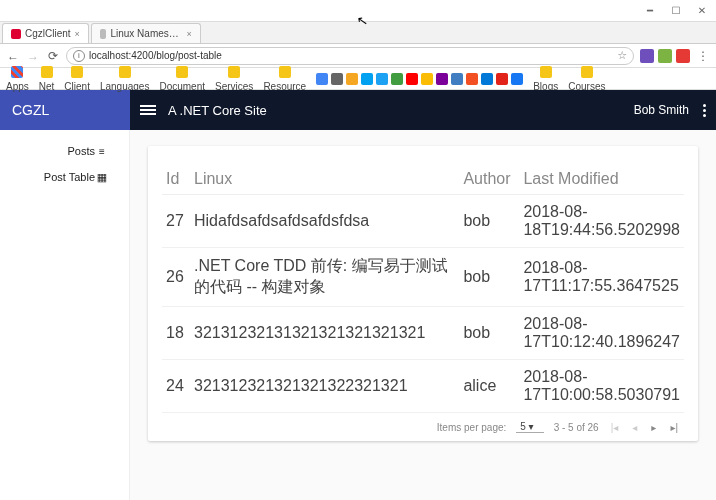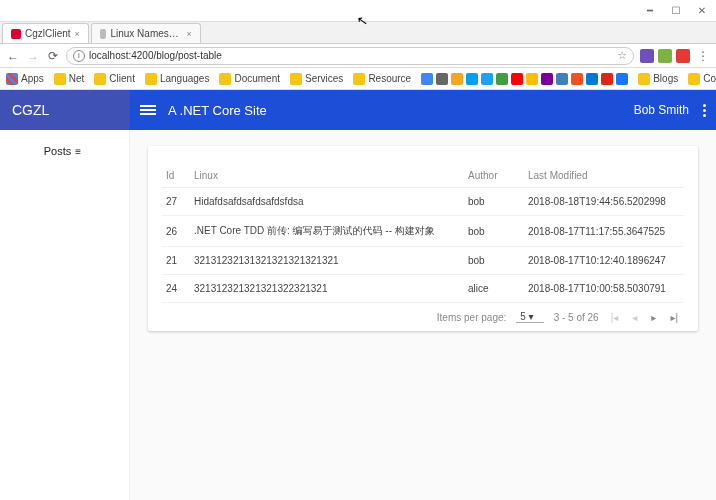--- a/index.html
+++ b/index.html
@@ -23,48 +23,48 @@
   .urlrow { height: 24px; display:flex; align-items:center; gap:6px; padding:0 6px; border-bottom:1px solid #ddd;}
   .navicon { width:14px; height:14px; display:flex; align-items:center; justify-content:center; color:#606060; font-size:12px;}
   .urlbox { flex:1; height:18px; border:1px solid #ccc; border-radius:9px; display:flex; align-items:center; padding:0 6px; gap:4px; color:#333; font-size:10px;}
   .urlbox .info { width:12px;height:12px;border:1px solid #888;border-radius:50%;font-size:8px;display:flex;align-items:center;justify-content:center;color:#666;}
   .star { color:#888; font-size:11px;}
   .ext { display:flex; gap:4px; }
   .ext .e { width:14px;height:14px;border-radius:2px;}
   
   
   .bmbar { height:22px; display:flex; align-items:center; gap:10px; padding:0 6px; border-bottom:1px solid #ddd; font-size:10px; color:#444;}
-  .bm { display:flex; align-items:center; gap:3px; }
+  .bm { display:flex; align-items:center; gap:3px;flex-direction:column; }
   .bm .fico { width:12px;height:12px; background:#f5c518; border-radius:2px;}
   .bm.apps .fico { background:repeating-linear-gradient(45deg,#4285f4 0 3px,#ea4335 3px 6px);}
   .bmicons { display:flex; gap:3px;}
   .bmicons .bi { width:12px;height:12px;border-radius:2px;}
   
   
   .apphdr { height:40px; background:#3f51b5; display:flex; align-items:center; }
   .brand { width:130px; padding-left:12px; color:#fff; font-size:14px; font-weight:500; display:flex; align-items:center; height:100%;}
-  .maintop { flex:1; height:100%; background:#1d4ed8; display:flex; align-items:center; color:#fff; padding:0 10px;}
+  .maintop { flex:1; height:100%; background:#0f172a; display:flex; align-items:center; color:#fff; padding:0 10px;}
   .hamb { width:16px; margin-right:12px; display:flex; flex-direction:column; gap:2px;}
   .hamb span{height:2px;background:#fff;}
   .apptitle { font-size:13px; font-weight:500;}
   .user { margin-left:auto; font-size:12px;}
   .vdots { margin-left:14px; display:flex; flex-direction:column; gap:2px;}
   .vdots span{width:3px;height:3px;background:#fff;border-radius:50%;}
   
   
   .appbody { display:flex; height:calc(500px - 22px - 22px - 24px - 22px - 40px); }
   .sidebar { width:130px; background:#fff; border-right:1px solid #eee; padding-top:8px;}
-  .sitem { display:flex; align-items:center; justify-content:center; padding:6px 20px; font-size:11px; color:#222;}
+  .sitem { display:flex; align-items:center; justify-content:flex-end; padding:6px 20px; font-size:11px; color:#222;}
   .sicon { width:14px;height:14px; display:flex;align-items:center;justify-content:center;}
   .sicon.list span{font-size:10px;}
   
   .content { flex:1; background:#fafafa; padding:16px 18px; overflow:auto;}
   .card { background:#fff; border-radius:2px; box-shadow:0 1px 3px rgba(0,0,0,.2); padding:10px 14px 6px;}
   .filter { border:none; border-bottom:1px solid #ccc; width:100%; font-size:10px; padding:4px 0; color:#999; background:transparent;}
-  table { width:100%; border-collapse:collapse; margin-top:8px; font-size:10px;}
+  table { width:100%; border-collapse:collapse; margin-top:8px; font-size:16px;}
   th { text-align:left; color:#888; font-weight:400; padding:6px 4px; border-bottom:1px solid #eee;}
   td { padding:8px 4px; color:#444; border-bottom:1px solid #f0f0f0;}
   .col-id{width:28px;} .col-title{} .col-author{width:60px;margin-left:16px;} .col-mod{width:160px;}
   
   .pager { display:flex; justify-content:flex-end; align-items:center; gap:10px; padding:8px 4px 2px; font-size:10px; color:#888;}
   .pager .sel { border:none; border-bottom:1px solid #aaa; padding:0 10px 0 4px; font-size:10px;color:#444;}
   .pbtn { color:#888; padding:0 2px;}
   .pbtn.dis{color:#ccc;}
   
   .cursor { position:absolute; left:357px; top:13px; font-size:13px; color:#000; transform:rotate(-10deg);}
@@ -188,20 +188,24 @@
 </div>
 
 <div class="appbody">
   <div class="sidebar">
     <div class="sitem">
       <span>Posts</span>
       <span class="sicon list">
           <span>≡</span>
         </span>
     </div>
+    <div class="sitem">
+      <span>Post Table</span>
+      <span class="sicon">▦</span>
+    </div>
   </div>
   <div class="content">
     <div class="card">
       <table>
         <thead>
             <tr>
           <th class="col-id">Id</th>
           <th class="col-title">Linux</th>
           <th class="col-author">Author</th>
           <th class="col-mod">Last Modified</th>
@@ -214,21 +218,21 @@
               <td>bob</td>
               <td>2018-08-18T19:44:56.5202998</td>
             </tr>
             <tr>
               <td>26</td>
               <td>.NET Core TDD 前传: 编写易于测试的代码 -- 构建对象</td>
               <td>bob</td>
               <td>2018-08-17T11:17:55.3647525</td>
             </tr>
             <tr>
-              <td>21</td>
+              <td>18</td>
               <td>3213123213132132132132​1321</td>
               <td>bob</td>
               <td>2018-08-17T10:12:40.1896247</td>
             </tr>
             <tr>
               <td>24</td>
               <td>32131232132132132​2321321</td>
               <td>alice</td>
               <td>2018-08-17T10:00:58.5030791</td>
             </tr>

